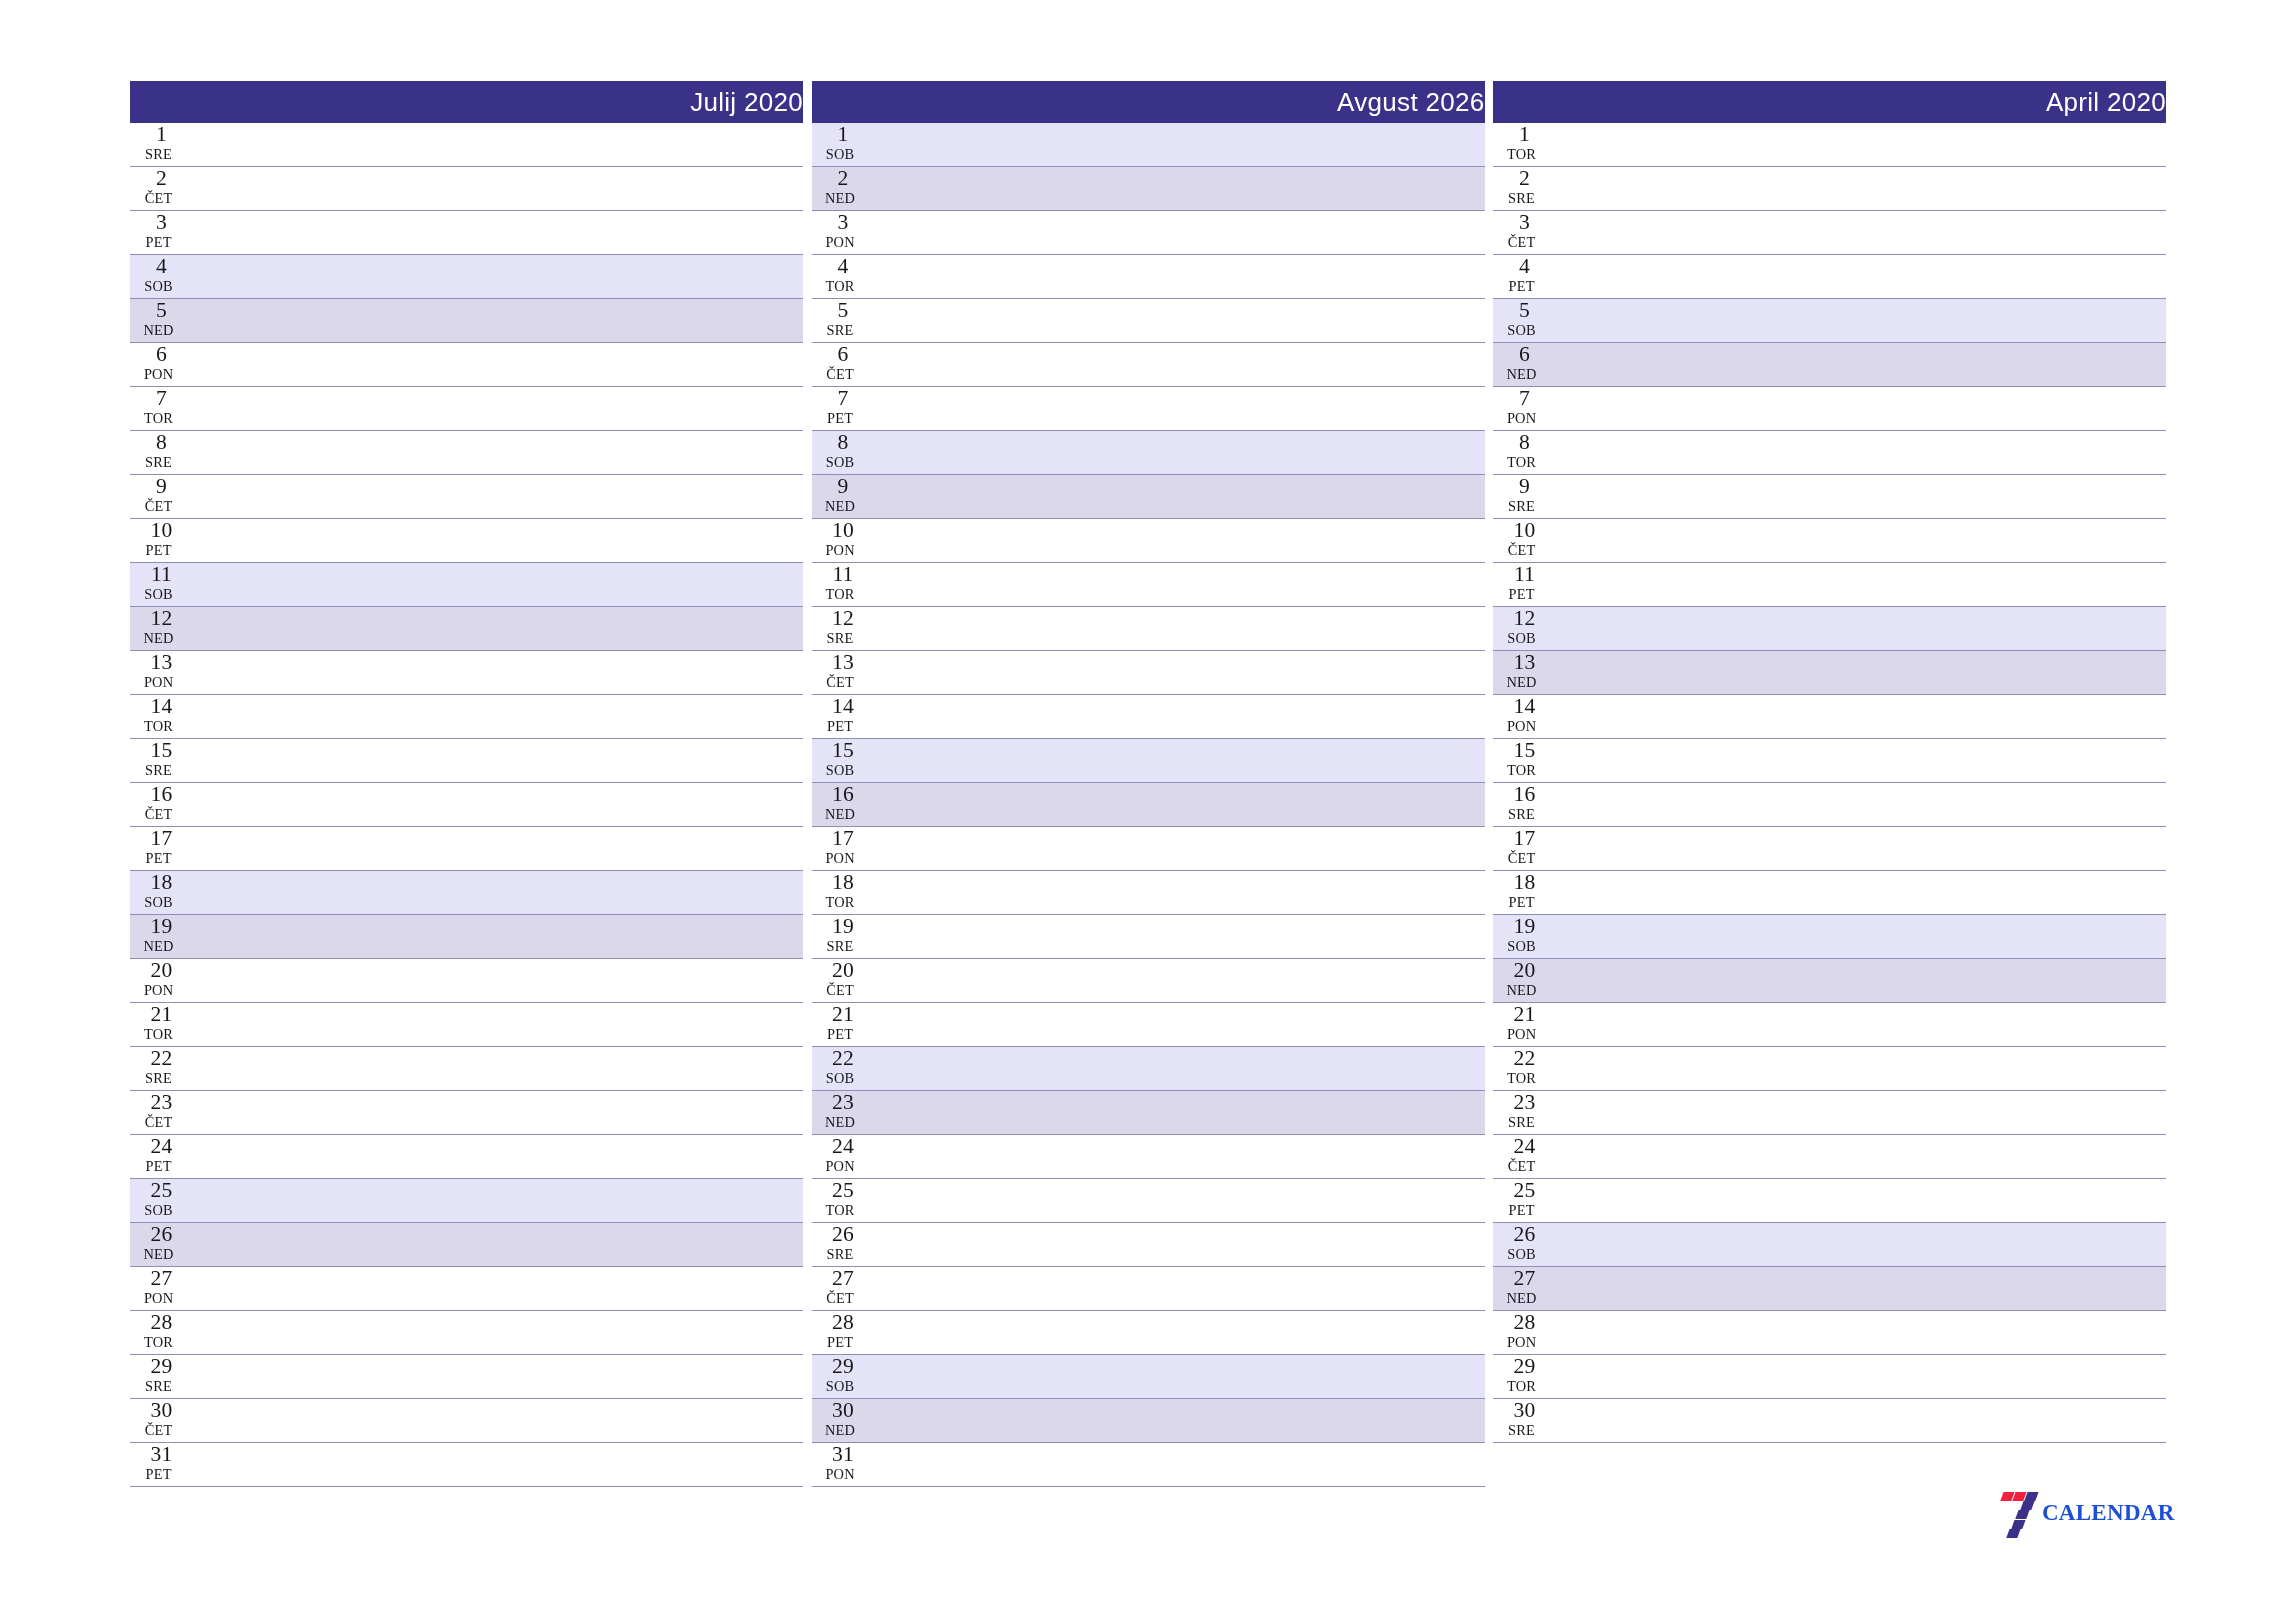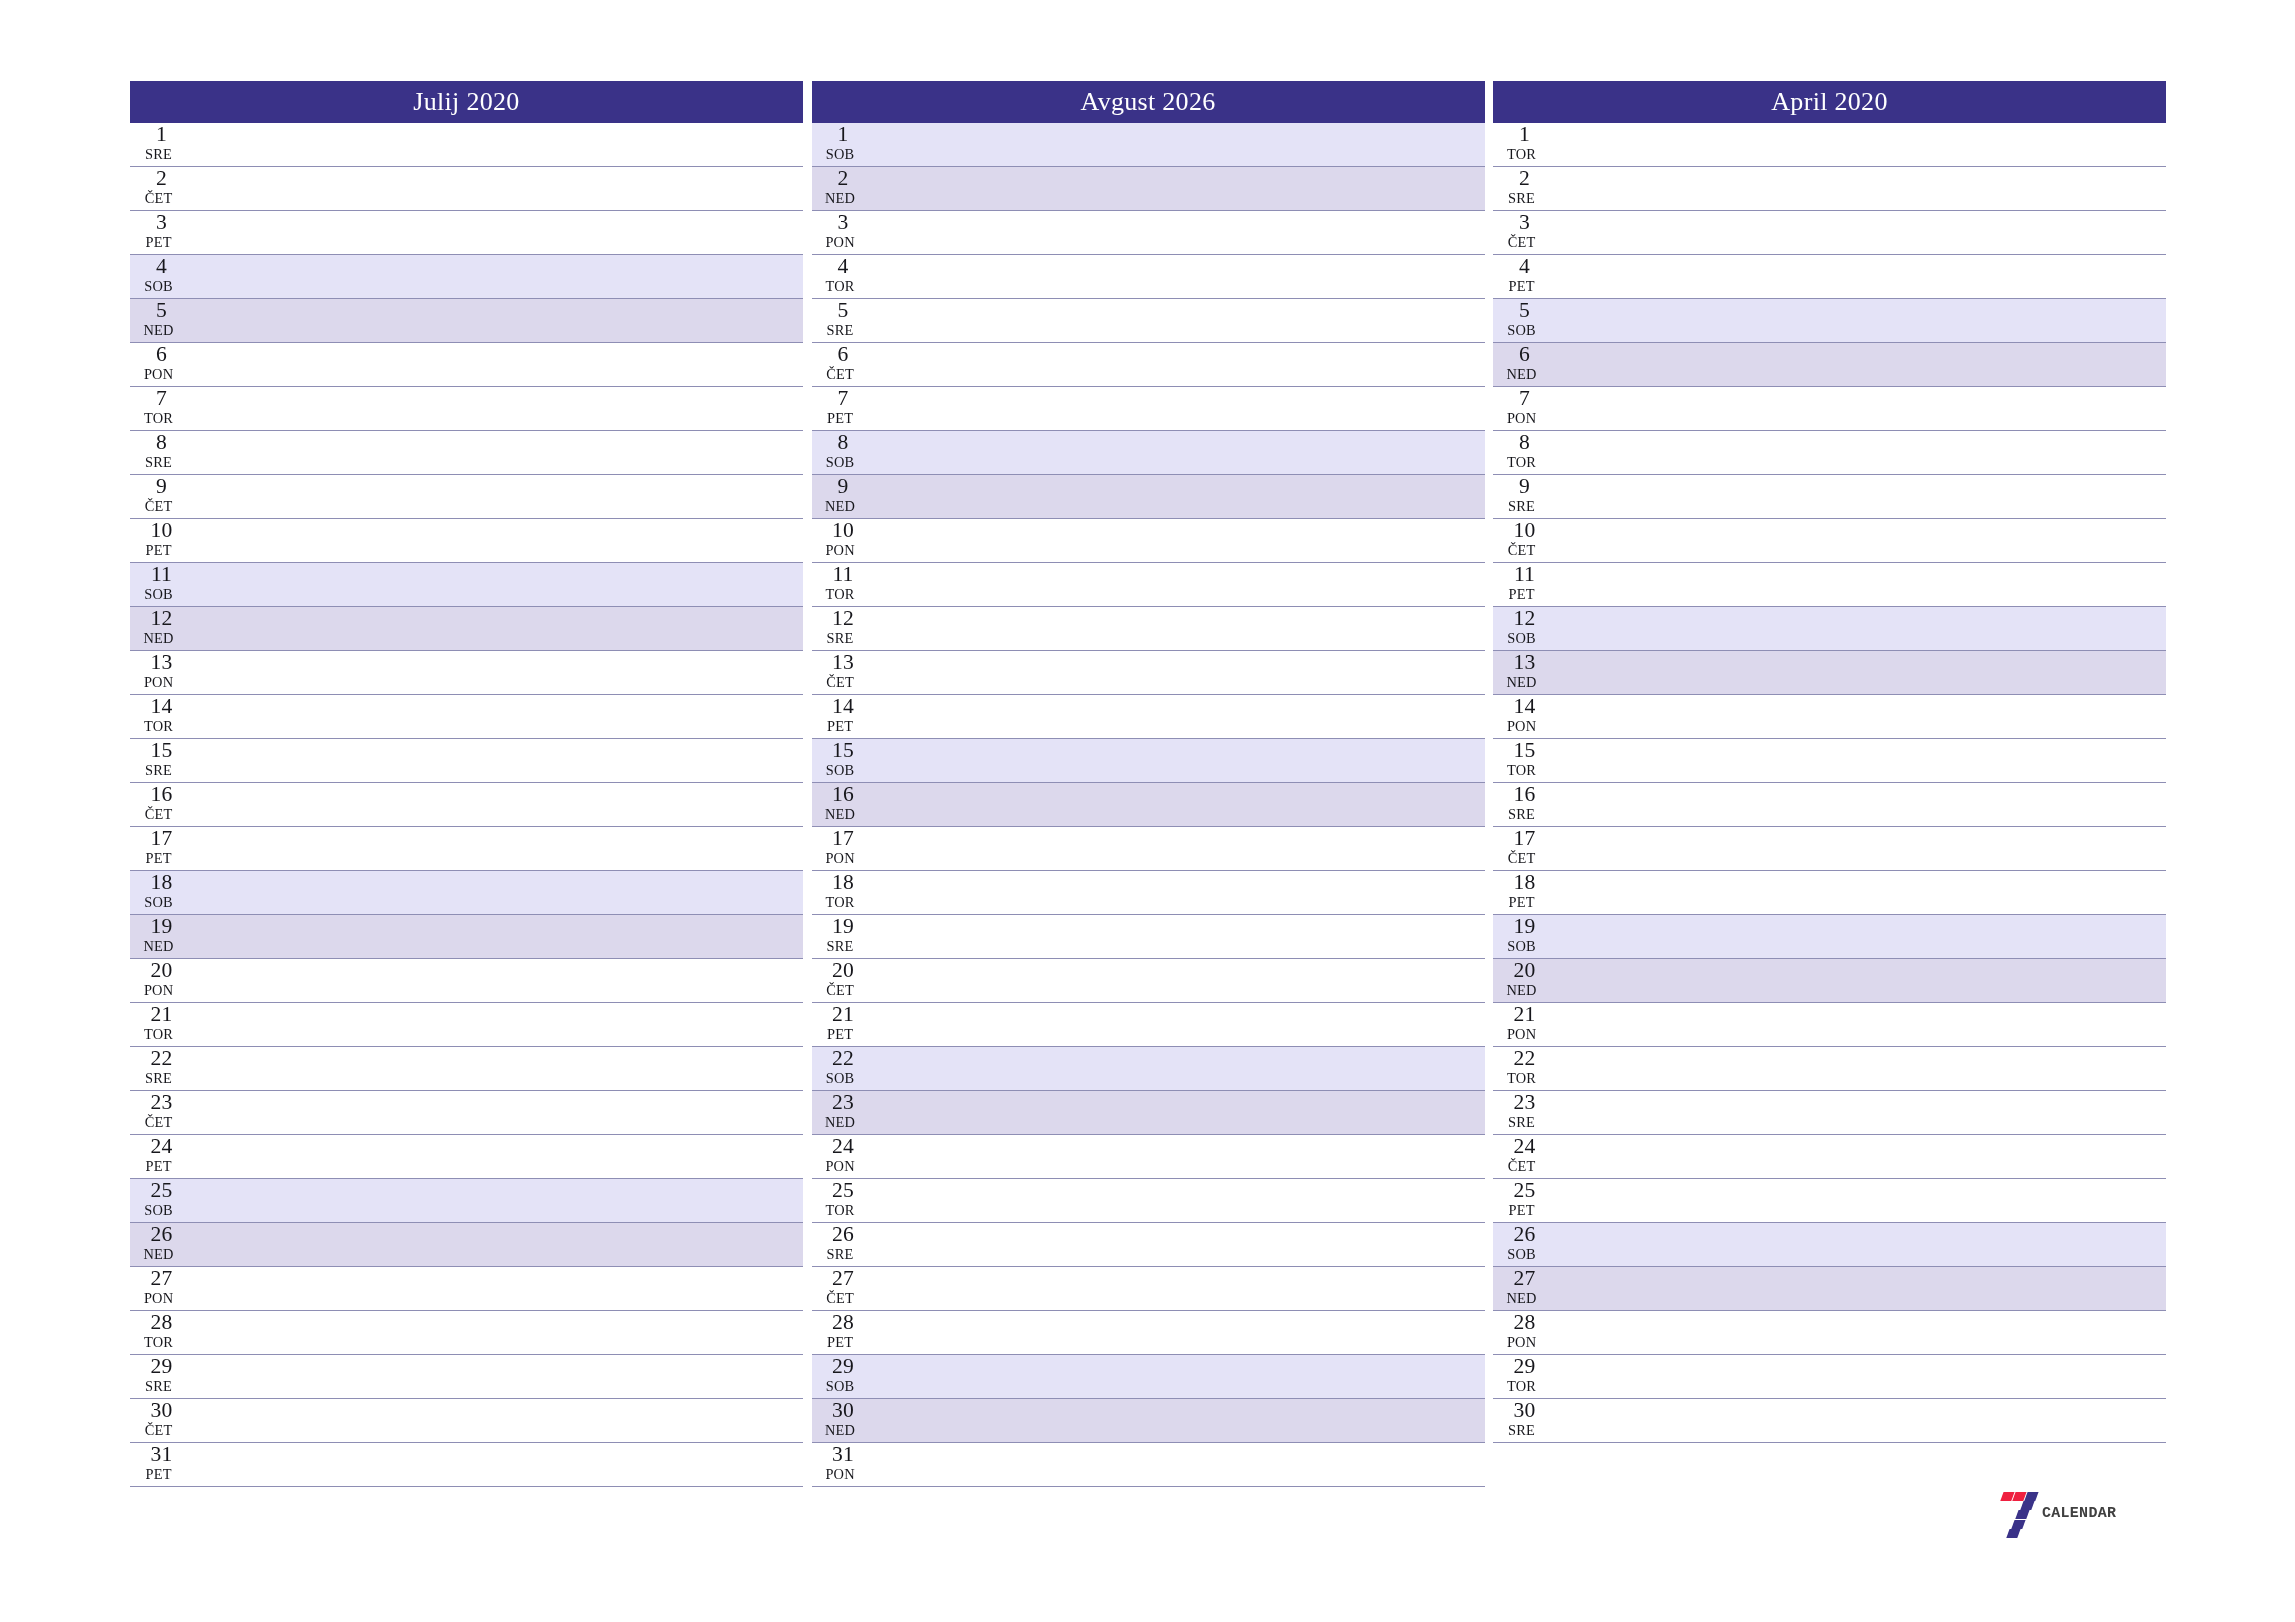--- a/index.html
+++ b/index.html
@@ -29,24 +29,24 @@
   .month-col {
     width: 673px;
     display: flex;
     flex-direction: column;
   }
 
   .month-header {
     height: 42px;
     background: #3a3288;
     color: #ffffff;
-    font-family: Liberation Serif, serif;
+    font-family: Liberation Sans, sans-serif;
     font-size: 26px;
     line-height: 42px;
-    text-align: center;
+    text-align: right;
     letter-spacing: 0.3px;
     font-weight: 400;
     box-sizing: border-box;
   }
 
   .days-wrap {
     display: flex;
     flex-direction: column;
   }
 
@@ -102,25 +102,25 @@
     flex: 0 0 auto;
   }
   .logo-mark span {
     position: absolute;
     display: block;
     width: 11px;
     height: 8.5px;
     transform: skewX(-20deg);
   }
   .logo-word {
-    font-family: Liberation Mono, monospace;
+    font-family: Liberation Serif, serif;
     font-weight: 700;
-    font-size: 15px;
+    font-size: 23px;
     letter-spacing: 0.3px;
-    color: #404040;
+    color: #1d4ed8;
     margin-left: 3.9px;
     white-space: nowrap;
   }
 </style>
 </head>
 <body>
 
 <div id="planner">
     <div class="month-col">
       <div class="month-header">Julij 2020</div>

